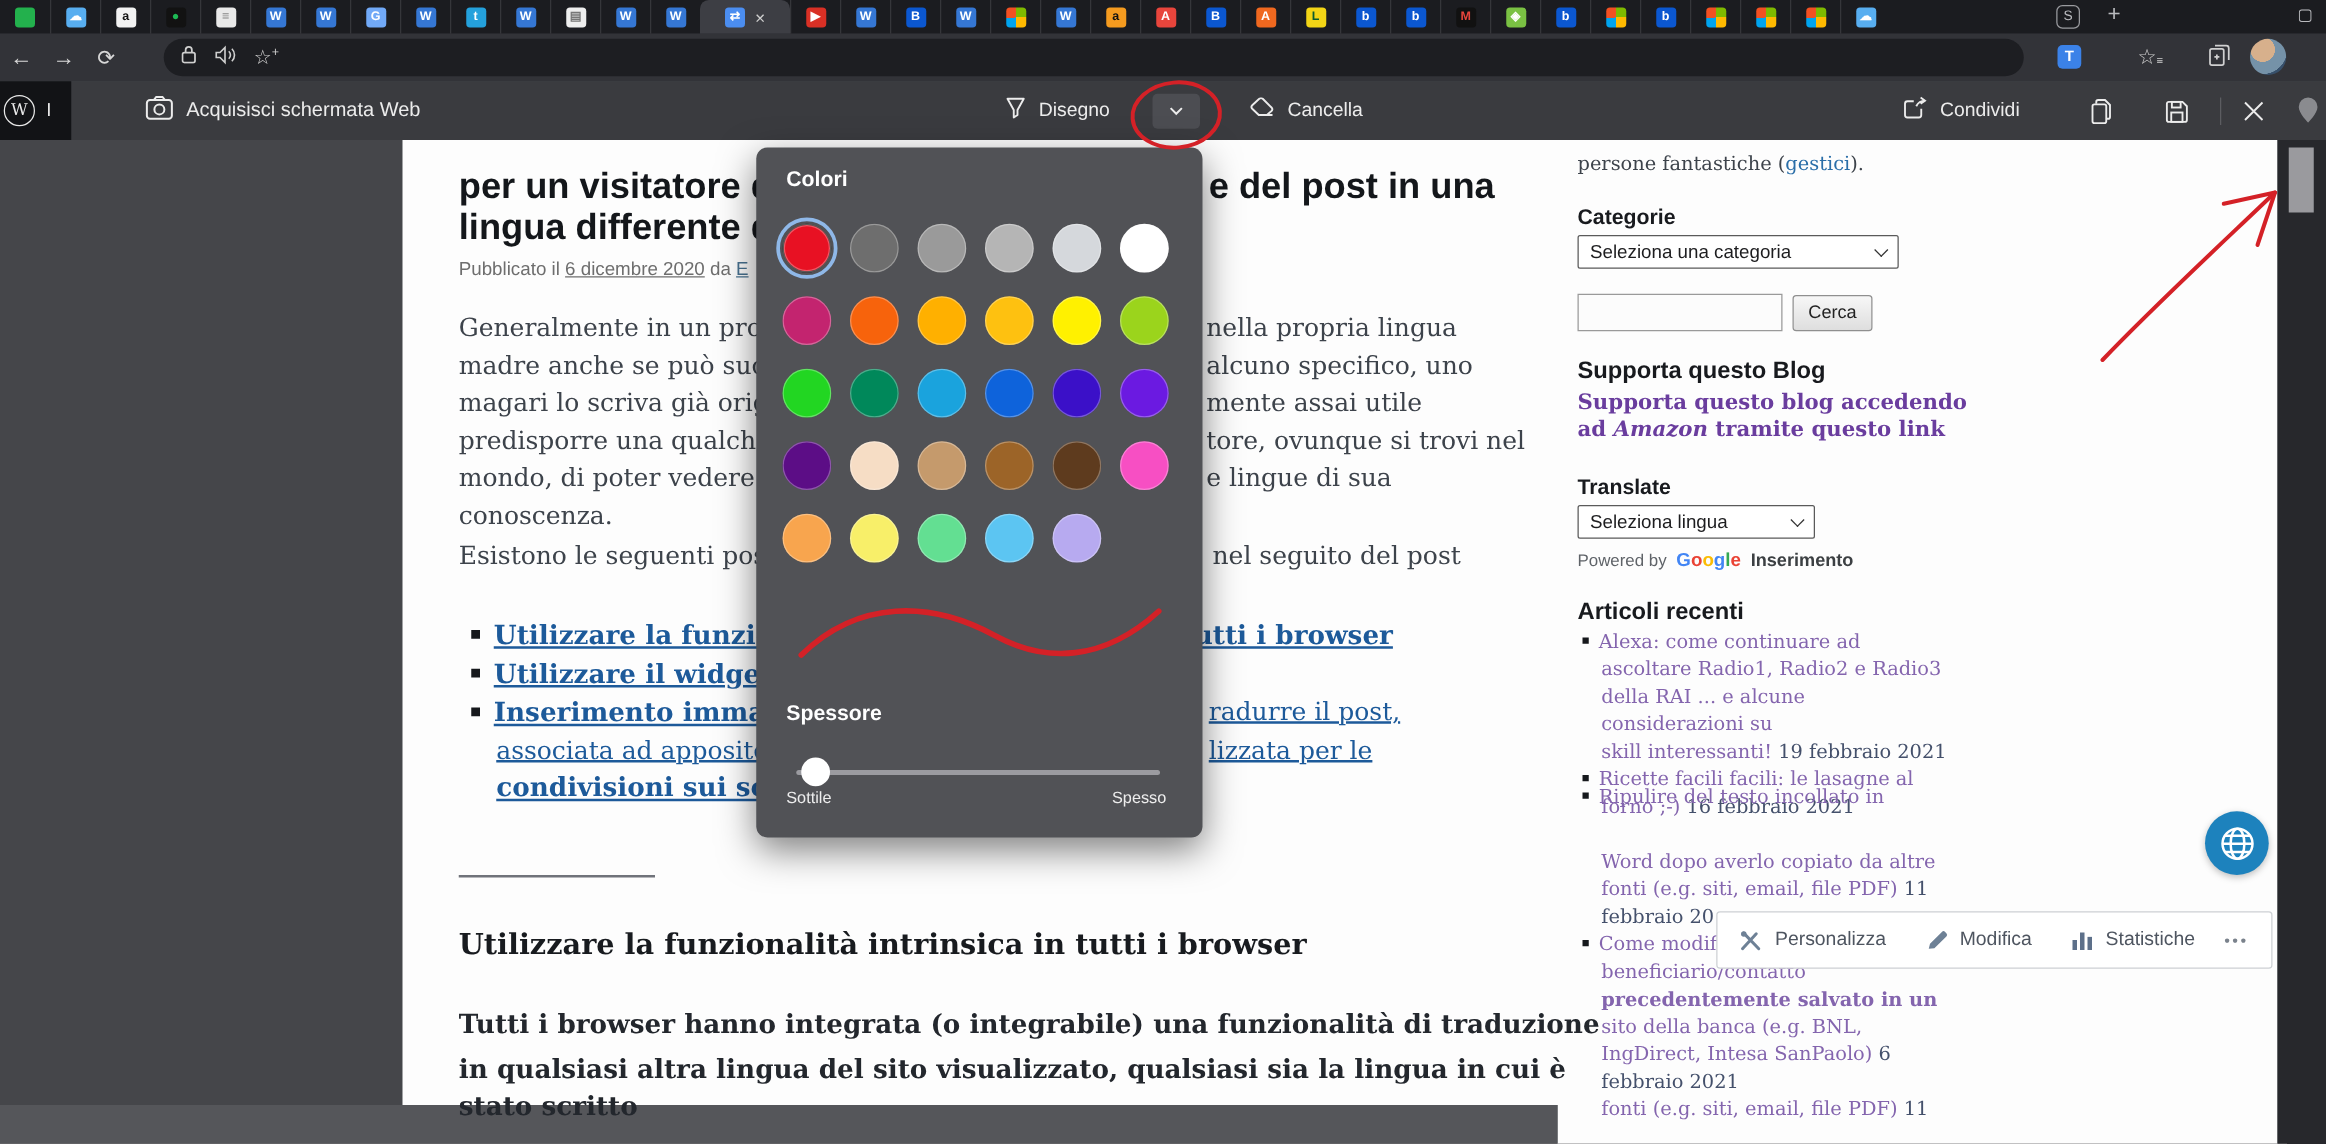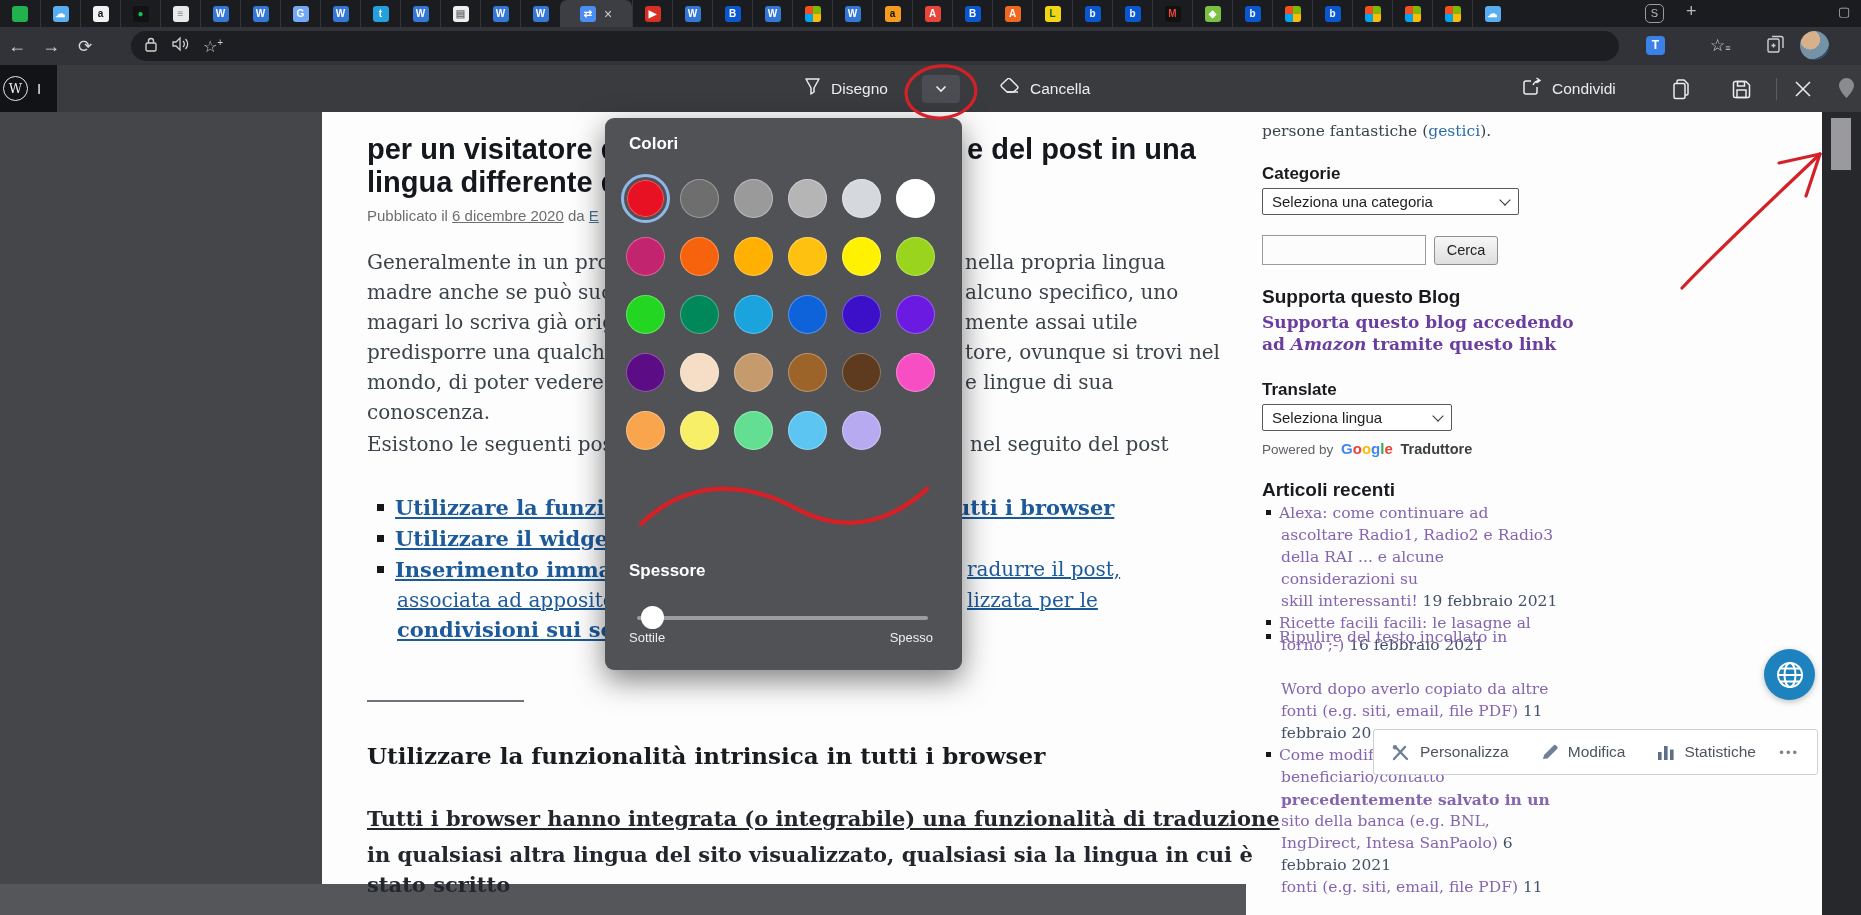--- a/index.html
+++ b/index.html
@@ -286,20 +286,30 @@
         <path d="M5.5 10.5h4M7.5 8.5v4" stroke="#d0d0d0" stroke-width="1.4"></path>
       </svg>
   </span>
   <span id="avatar"></span>
 </div>
 
 <div id="capturebar">
   <div id="wpbox">
     <span id="wplogo">W</span>
     <span id="wpbar-i">I</span>
+  </div>
+  <div class="cap-item" id="cap-title">
+    <span>
+      <svg width="23" height="21" viewBox="0 0 23 21">
+          <rect x="1.5" y="4" width="20" height="15" rx="2.5" fill="none" stroke="#ececec" stroke-width="1.6"></rect>
+          <path d="M7 4l2-2.5h5L16 4" fill="none" stroke="#ececec" stroke-width="1.6"></path>
+          <circle cx="11.5" cy="11.5" r="4" fill="none" stroke="#ececec" stroke-width="1.6"></circle>
+        </svg>
+    </span>
+    <span>Acquisisci schermata Web</span>
   </div>
   <div class="cap-item" id="cap-draw">
     <span>
       <svg width="17" height="19" viewBox="0 0 17 19">
           <path d="M2 2h13l-5 9v4l-3 2v-6z" fill="none" stroke="#ececec" stroke-width="1.5" stroke-linejoin="round"></path>
         </svg>
     </span>
     <span>Disegno</span>
   </div>
   <div id="cap-chevbtn">
@@ -378,21 +388,21 @@
     <div class="fr lk" style="left: 377px; top: 495px;"><span class="blt"></span>Utilizzare la funzion</div>
     <div class="fr lk" style="left: 955px; top: 495px;">utti i browser</div>
     <div class="fr lk" style="left: 377px; top: 526px;"><span class="blt"></span>Utilizzare il widget G</div>
     <div class="fr lk" style="left: 377px; top: 557px;"><span class="blt"></span>Inserimento immag</div>
     <div class="fr lr" style="left: 967px; top: 557px;">radurre il post,</div>
     <div class="fr lr" style="left: 397px; top: 588px;">associata ad apposito li</div>
     <div class="fr lr" style="left: 967px; top: 588px;">lizzata per le</div>
     <div class="fr lk" style="left: 397px; top: 617px;">condivisioni sui soc</div>
     <div class="fr sep" style="left: 367px; top: 700px; width: 157px;"></div>
     <div class="fr h2" style="left: 367px; top: 742px;">Utilizzare la funzionalità intrinsica in tutti i browser</div>
-    <div class="fr pb" style="left: 367px; top: 806px; text-decoration: underline;">Tutti i browser hanno integrata (o integrabile) una funzionalità di traduzione</div>
+    <div class="fr pb" style="left: 367px; top: 806px;">Tutti i browser hanno integrata (o integrabile) una funzionalità di traduzione</div>
     <div class="fr pb" style="left: 367px; top: 842px;">in qualsiasi altra lingua del sito visualizzato, qualsiasi sia la lingua in cui è</div>
     <div class="fr pb" style="left: 367px; top: 872px;">stato scritto</div>
   </div>
 
 <div id="sb-intro"><span>persone fantastiche (</span><span class="sblue">gestici</span><span>).</span></div>
 <div class="sb-h" style="left:1262px;top:164px;font-size:17px;">Categorie</div>
 <div class="sel" style="left:1262px;top:188px;width:257px;">
   <span>Seleziona una categoria</span>
   <span class="selarr"></span>
 </div>
@@ -402,21 +412,21 @@
 <div class="purp" style="top:312px;">Supporta questo blog accedendo</div>
 <div class="purp" id="support-line2" style="top:334px;"><span>ad </span><span class="ital">Amazon</span><span> tramite questo link</span></div>
 <div class="sb-h" style="left:1262px;top:380px;font-size:17px;">Translate</div>
 <div class="sel" style="left:1262px;top:404px;width:190px;text-align:right;">
   <span>Seleziona lingua</span>
   <span class="selarr"></span>
 </div>
 <div id="sb-powered">
   <span>Powered by</span>
   <span id="glogo" style="margin-left:4px;"><span class="glet" style="color: rgb(66, 133, 244);">G</span><span class="glet" style="color: rgb(234, 67, 53);">o</span><span class="glet" style="color: rgb(251, 188, 5);">o</span><span class="glet" style="color: rgb(66, 133, 244);">g</span><span class="glet" style="color: rgb(52, 168, 83);">l</span><span class="glet" style="color: rgb(234, 67, 53);">e</span></span>
-  <span class="trad">Traduttore</span>
+  <span class="trad">Inserimento</span>
 </div>
 <div class="sb-h" style="left:1262px;top:479px;font-size:19px;">Articoli recenti</div>
 <div id="recent-layer" style="position:absolute;left:0;top:0;">
     <div class="fr rl" style="left: 1266px; top: 504px;"><span class="blt"></span>Alexa: come continuare ad</div>
     <div class="fr rl" style="left: 1281px; top: 526px;">ascoltare Radio1, Radio2 e Radio3</div>
     <div class="fr rl" style="left: 1281px; top: 548px;">della RAI ... e alcune</div>
     <div class="fr rl" style="left: 1281px; top: 570px;">considerazioni su</div>
     <div class="fr rl" style="left: 1281px; top: 592px;"><span>skill interessanti! </span><span class="date">19 febbraio 2021</span></div>
     <div class="fr rl" style="left: 1266px; top: 614px;"><span class="blt"></span>Ricette facili facili: le lasagne al</div>
     <div class="fr rl" style="left: 1281px; top: 636px;"><span>forno ;-) </span><span class="date">16 febbraio 2021</span></div>

